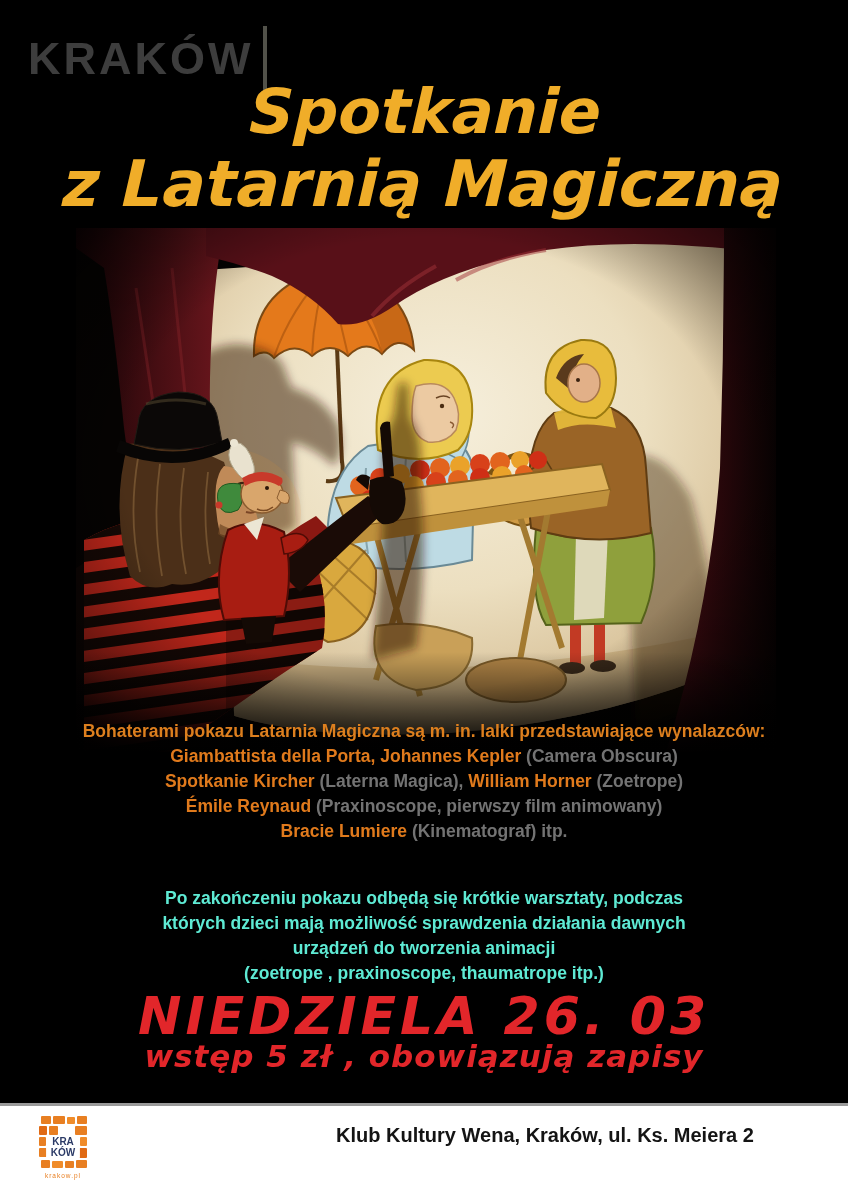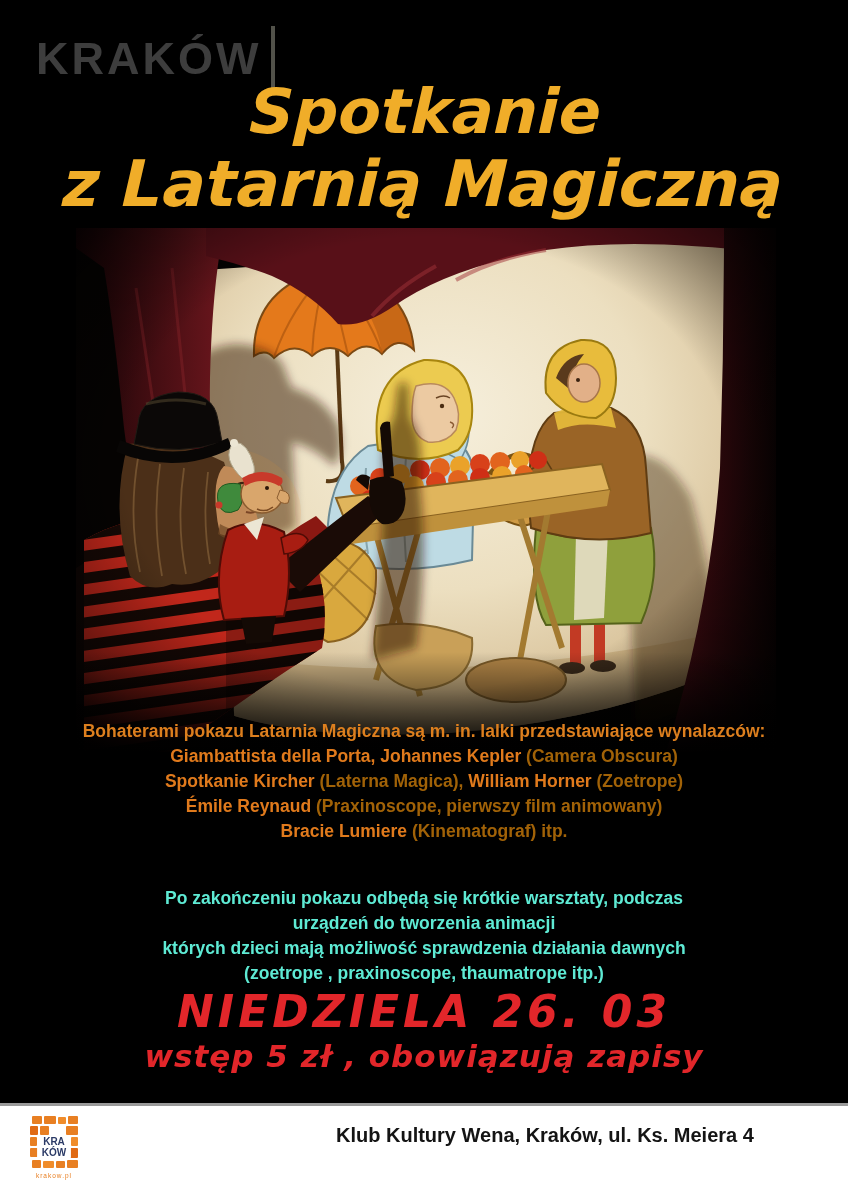--- a/index.html
+++ b/index.html
@@ -2,21 +2,21 @@
 <html><head>
 <meta charset="utf-8">
 <style>
   html,body{margin:0;padding:0;background:#000;}
   .poster{
     position:relative;width:848px;height:1200px;margin:0 auto;
     background:#000;overflow:hidden;
     font-family:"Liberation Sans",sans-serif;
   }
   
-  .brand{position:absolute;left:36px;top:26px;display:flex;align-items:center;}
+  .brand{position:absolute;left:28px;top:26px;display:flex;align-items:center;}
   .brand .word{
     font-size:45px;font-weight:600;letter-spacing:3px;color:#3d3d3d;
     font-family:"Liberation Sans",sans-serif;
   }
   .brand .bar{display:inline-block;width:4px;height:66px;background:#52524a;margin-left:10px;}
   
   .title{
     position:absolute;top:76px;left:0;width:100%;text-align:center;
     color:#f0ad29;font-family:"DejaVu Sans",sans-serif;
     font-style:italic;font-weight:bold;line-height:72px;font-size:62px;
@@ -25,42 +25,42 @@
   .title .t2{font-size:64px;}
   .title span{display:block;}
   
   .photo{position:absolute;left:76px;top:228px;width:700px;height:524px;}
   
   .para{position:absolute;left:0;width:100%;text-align:center;
     font-weight:bold;font-size:17.5px;line-height:25px;
     font-family:"Liberation Sans",sans-serif;}
   .para1{top:719px;color:#dd7f1e;}
   .para1 .name{color:#e07a1c;margin-top:12px;}
-  .para1 .paren{color:#a16207;}
+  .para1 .paren{color:#737373;}
   .para2{top:886px;color:#5eead4;}
   .para span{display:inline;}
   .para .line{display:block;}
   
   .date-line{
     position:absolute;top:986px;left:0;width:100%;text-align:center;
     color:#e2262a;font-family:"DejaVu Sans",sans-serif;
-    font-weight:bold;font-style:italic;font-size:44px;letter-spacing:4px;
+    font-weight:bold;font-style:italic;font-size:52px;letter-spacing:4px;
   }
   .info-line{
     position:absolute;top:1038px;left:0;width:100%;text-align:center;
     color:#e2262a;font-family:"DejaVu Sans",sans-serif;
     font-weight:bold;font-style:italic;font-size:31px;letter-spacing:1px;
   }
   
   .footer{
     position:absolute;left:0;top:1103px;width:848px;height:97px;
     background:#ffffff;border-top:3px solid #9a9a9a;box-sizing:border-box;
   }
   .footer .logo{position:absolute;top:10px;}
-  .logo-krakow{left:30px;text-align:right;}
+  .logo-krakow{left:39px;text-align:right;}
   .logo-dworek{left:96px;top:8px;}
   .logo-wena{left:190px;top:8px;}
   .contact{
     position:absolute;left:336px;top:16px;color:#141414;
     font-weight:bold;font-size:20px;line-height:27px;
     font-family:"Liberation Sans",sans-serif;
   }
 </style>
 </head>
 <body>
@@ -276,22 +276,22 @@
   <div class="para para1">
     <span class="line"><span>Bohaterami pokazu Latarnia Magiczna są m. in. lalki przedstawiające wynalazców:</span></span>
     <span class="line"><span class="name">Giambattista della Porta, Johannes Kepler </span><span class="paren">(Camera Obscura)</span></span>
     <span class="line"><span class="name">Spotkanie Kircher </span><span class="paren">(Laterna Magica), </span><span class="name">William Horner </span><span class="paren">(Zoetrope)</span></span>
     <span class="line"><span class="name">Émile Reynaud </span><span class="paren">(Praxinoscope, pierwszy film animowany)</span></span>
     <span class="line"><span class="name">Bracie Lumiere </span><span class="paren">(Kinematograf) itp.</span></span>
   </div>
 
   <div class="para para2">
     <span class="line">Po zakończeniu pokazu odbędą się krótkie warsztaty, podczas</span>
+    <span class="line">których dzieci mają możliwość sprawdzenia działania dawnych</span>
     <span class="line">urządzeń do tworzenia animacji</span>
-    <span class="line">których dzieci mają możliwość sprawdzenia działania dawnych</span>
     <span class="line">(zoetrope , praxinoscope, thaumatrope itp.)</span>
   </div>
 
   <div class="date-line">NIEDZIELA 26. 03</div>
   <div class="info-line">wstęp 5 zł , obowiązują zapisy</div>
 
   <div class="footer">
 
     <div class="logo logo-krakow">
       <svg width="52" height="72" viewBox="0 0 52 72">
@@ -315,17 +315,17 @@
         <rect x="7" y="19" width="34" height="24" rx="2" fill="#ffffff" opacity="0.92"></rect>
         <text x="24" y="29" font-size="10" font-weight="bold" text-anchor="middle" fill="#2b3a66" font-family="Liberation Sans, sans-serif">KRA</text>
         <text x="24" y="40" font-size="10" font-weight="bold" text-anchor="middle" fill="#2b3a66" font-family="Liberation Sans, sans-serif">KÓW</text>
         <text x="24" y="62" font-size="6.5" text-anchor="middle" fill="#e87f22" letter-spacing="1" font-family="Liberation Sans, sans-serif">krakow.pl</text>
       </svg>
     </div>
 
 
 
     <div class="contact">
-      <div>Klub Kultury Wena, Kraków, ul. Ks. Meiera 4</div>
+      <div>Klub Kultury Wena, Kraków, ul. Ks. Meiera 2</div>
     </div>
   </div>
 
 </div>
 
 </body></html>

